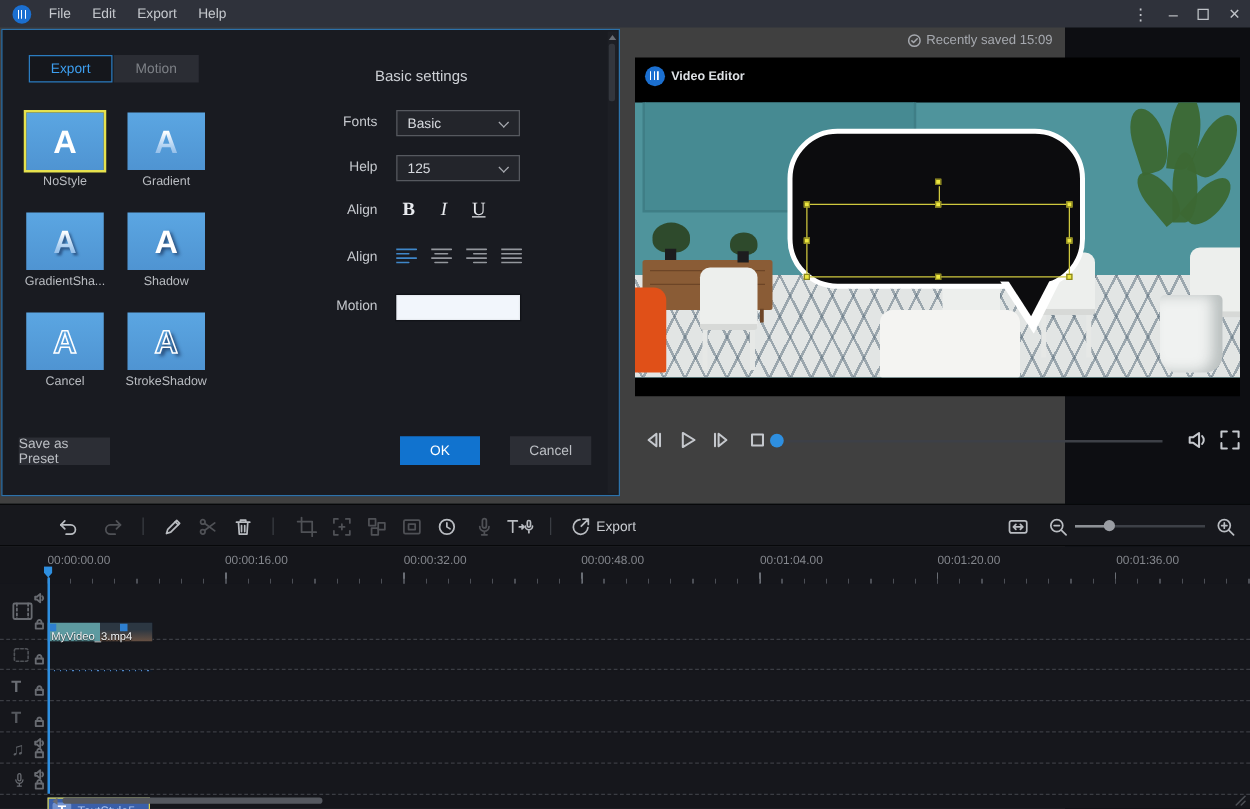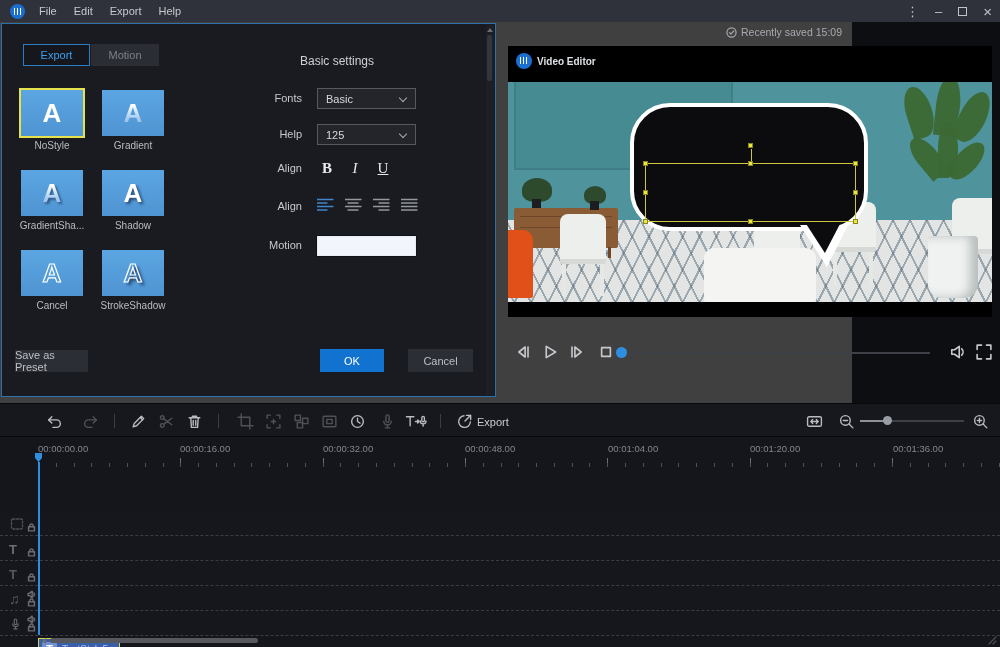--- a/index.html
+++ b/index.html
@@ -497,20 +497,44 @@
       <span class="rlabel" style="left:180px">00:00:16.00</span>
       <span class="rlabel" style="left:323px">00:00:32.00</span>
       <span class="rlabel" style="left:465px">00:00:48.00</span>
       <span class="rlabel" style="left:608px">00:01:04.00</span>
       <span class="rlabel" style="left:750px">00:01:20.00</span>
       <span class="rlabel" style="left:893px">00:01:36.00</span>
       <div class="ticks-major"></div>
       <div class="ticks-minor"></div>
     </div>
 
+    <div class="trow" style="top:30px;height:45px">
+      <div class="thead">
+        <svg class="ic mainic" width="18" height="16" viewBox="0 0 16 14">
+          <rect x="1.5" y="1.5" width="13" height="11" rx="1"></rect>
+          <path d="M4 1.5v11M12 1.5v11" stroke-dasharray="1.6 1.9"></path>
+          </svg>
+        <svg class="ic mini" style="top:7px" width="9" height="9" viewBox="0 0 8 8">
+            <path d="M1 3v2h1.3L4.6 7V1L2.3 3H1z"></path>
+            <path d="M6 2.6a2 2 0 0 1 0 2.8"></path>
+          </svg>
+        <svg class="ic mini" style="bottom:7px" width="9" height="9" viewBox="0 0 8 8">
+            <rect x="1.4" y="3.4" width="5.2" height="3.6"></rect>
+            <path d="M2.5 3.4V2.4a1.5 1.5 0 0 1 3 0v1"></path>
+          </svg>
+      </div>
+      <div class="vclip">
+        <i class="t1"></i>
+        <i class="t2"></i>
+        <i class="chip" style="left:1px"></i>
+        <i class="chip" style="left:58px"></i>
+        <span class="nm">MyVideo_3.mp4</span>
+        <div class="wave"></div>
+      </div>
+    </div>
 
     <div class="trow" style="top:76px;height:23px">
       <div class="thead">
         <svg class="ic mainic" width="16" height="14" viewBox="0 0 16 14" opacity=".7">
           <rect x="2.5" y="2" width="11" height="10" rx="1.5" stroke-dasharray="2 1.6"></rect>
           </svg>
         <svg class="ic mini" style="bottom:3px" width="9" height="9" viewBox="0 0 8 8">
             <rect x="1.4" y="3.4" width="5.2" height="3.6"></rect>
             <path d="M2.5 3.4V2.4a1.5 1.5 0 0 1 3 0v1"></path>
           </svg>

